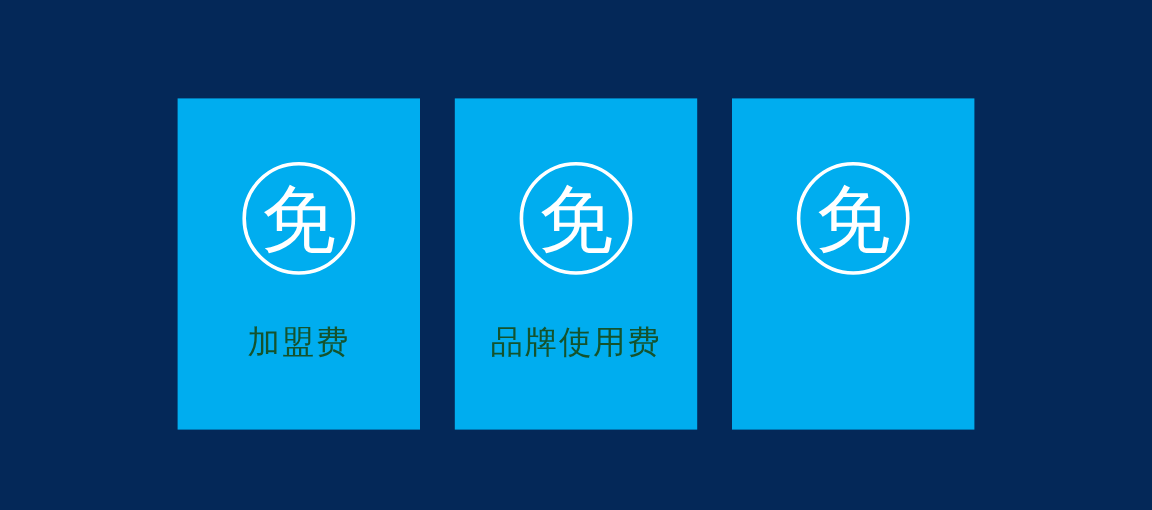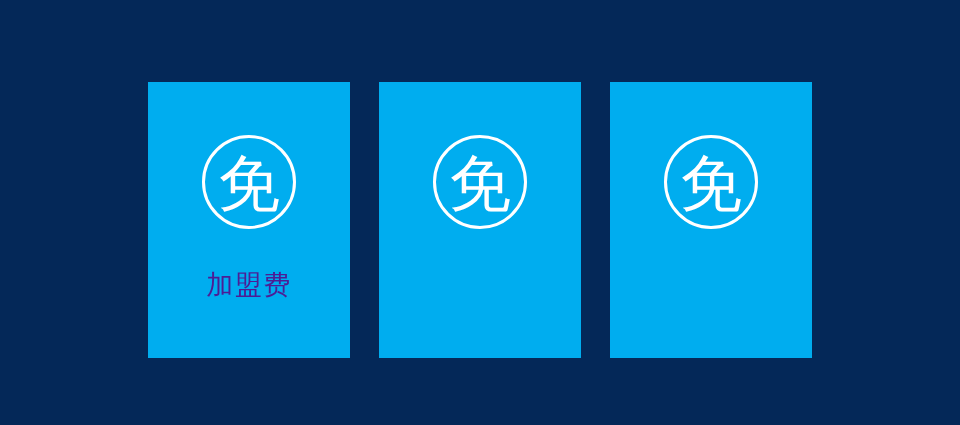--- a/index.html
+++ b/index.html
@@ -59,21 +59,21 @@
     width: 96px;
     height: 96px;
   }
 
   .card-label {
     position: absolute;
     top: 186px;
     left: 0;
     width: 100%;
     text-align: center;
-    color: #4c1d95;
+    color: #14532d;
     font-size: 27px;
     line-height: 34px;
     letter-spacing: 1.5px;
     font-weight: 400;
     white-space: nowrap;
   }
 </style>
 </head>
 <body>
 
@@ -90,20 +90,21 @@
       <div class="card-label">加盟费</div>
     </div>
 
     <div class="benefit-card">
       <span class="free-icon">
         <svg viewBox="0 0 96 96" xmlns="http://www.w3.org/2000/svg">
           <circle cx="48" cy="48" r="45.5" fill="none" stroke="#FFFFFF" stroke-width="3"></circle>
           <text x="48" y="49" fill="#FFFFFF" font-size="62" font-family="DejaVu Sans, sans-serif" text-anchor="middle" dominant-baseline="central">免</text>
         </svg>
       </span>
+      <div class="card-label">品牌使用费</div>
     </div>
 
     <div class="benefit-card">
       <span class="free-icon">
         <svg viewBox="0 0 96 96" xmlns="http://www.w3.org/2000/svg">
           <circle cx="48" cy="48" r="45.5" fill="none" stroke="#FFFFFF" stroke-width="3"></circle>
           <text x="48" y="49" fill="#FFFFFF" font-size="62" font-family="DejaVu Sans, sans-serif" text-anchor="middle" dominant-baseline="central">免</text>
         </svg>
       </span>
     </div>

